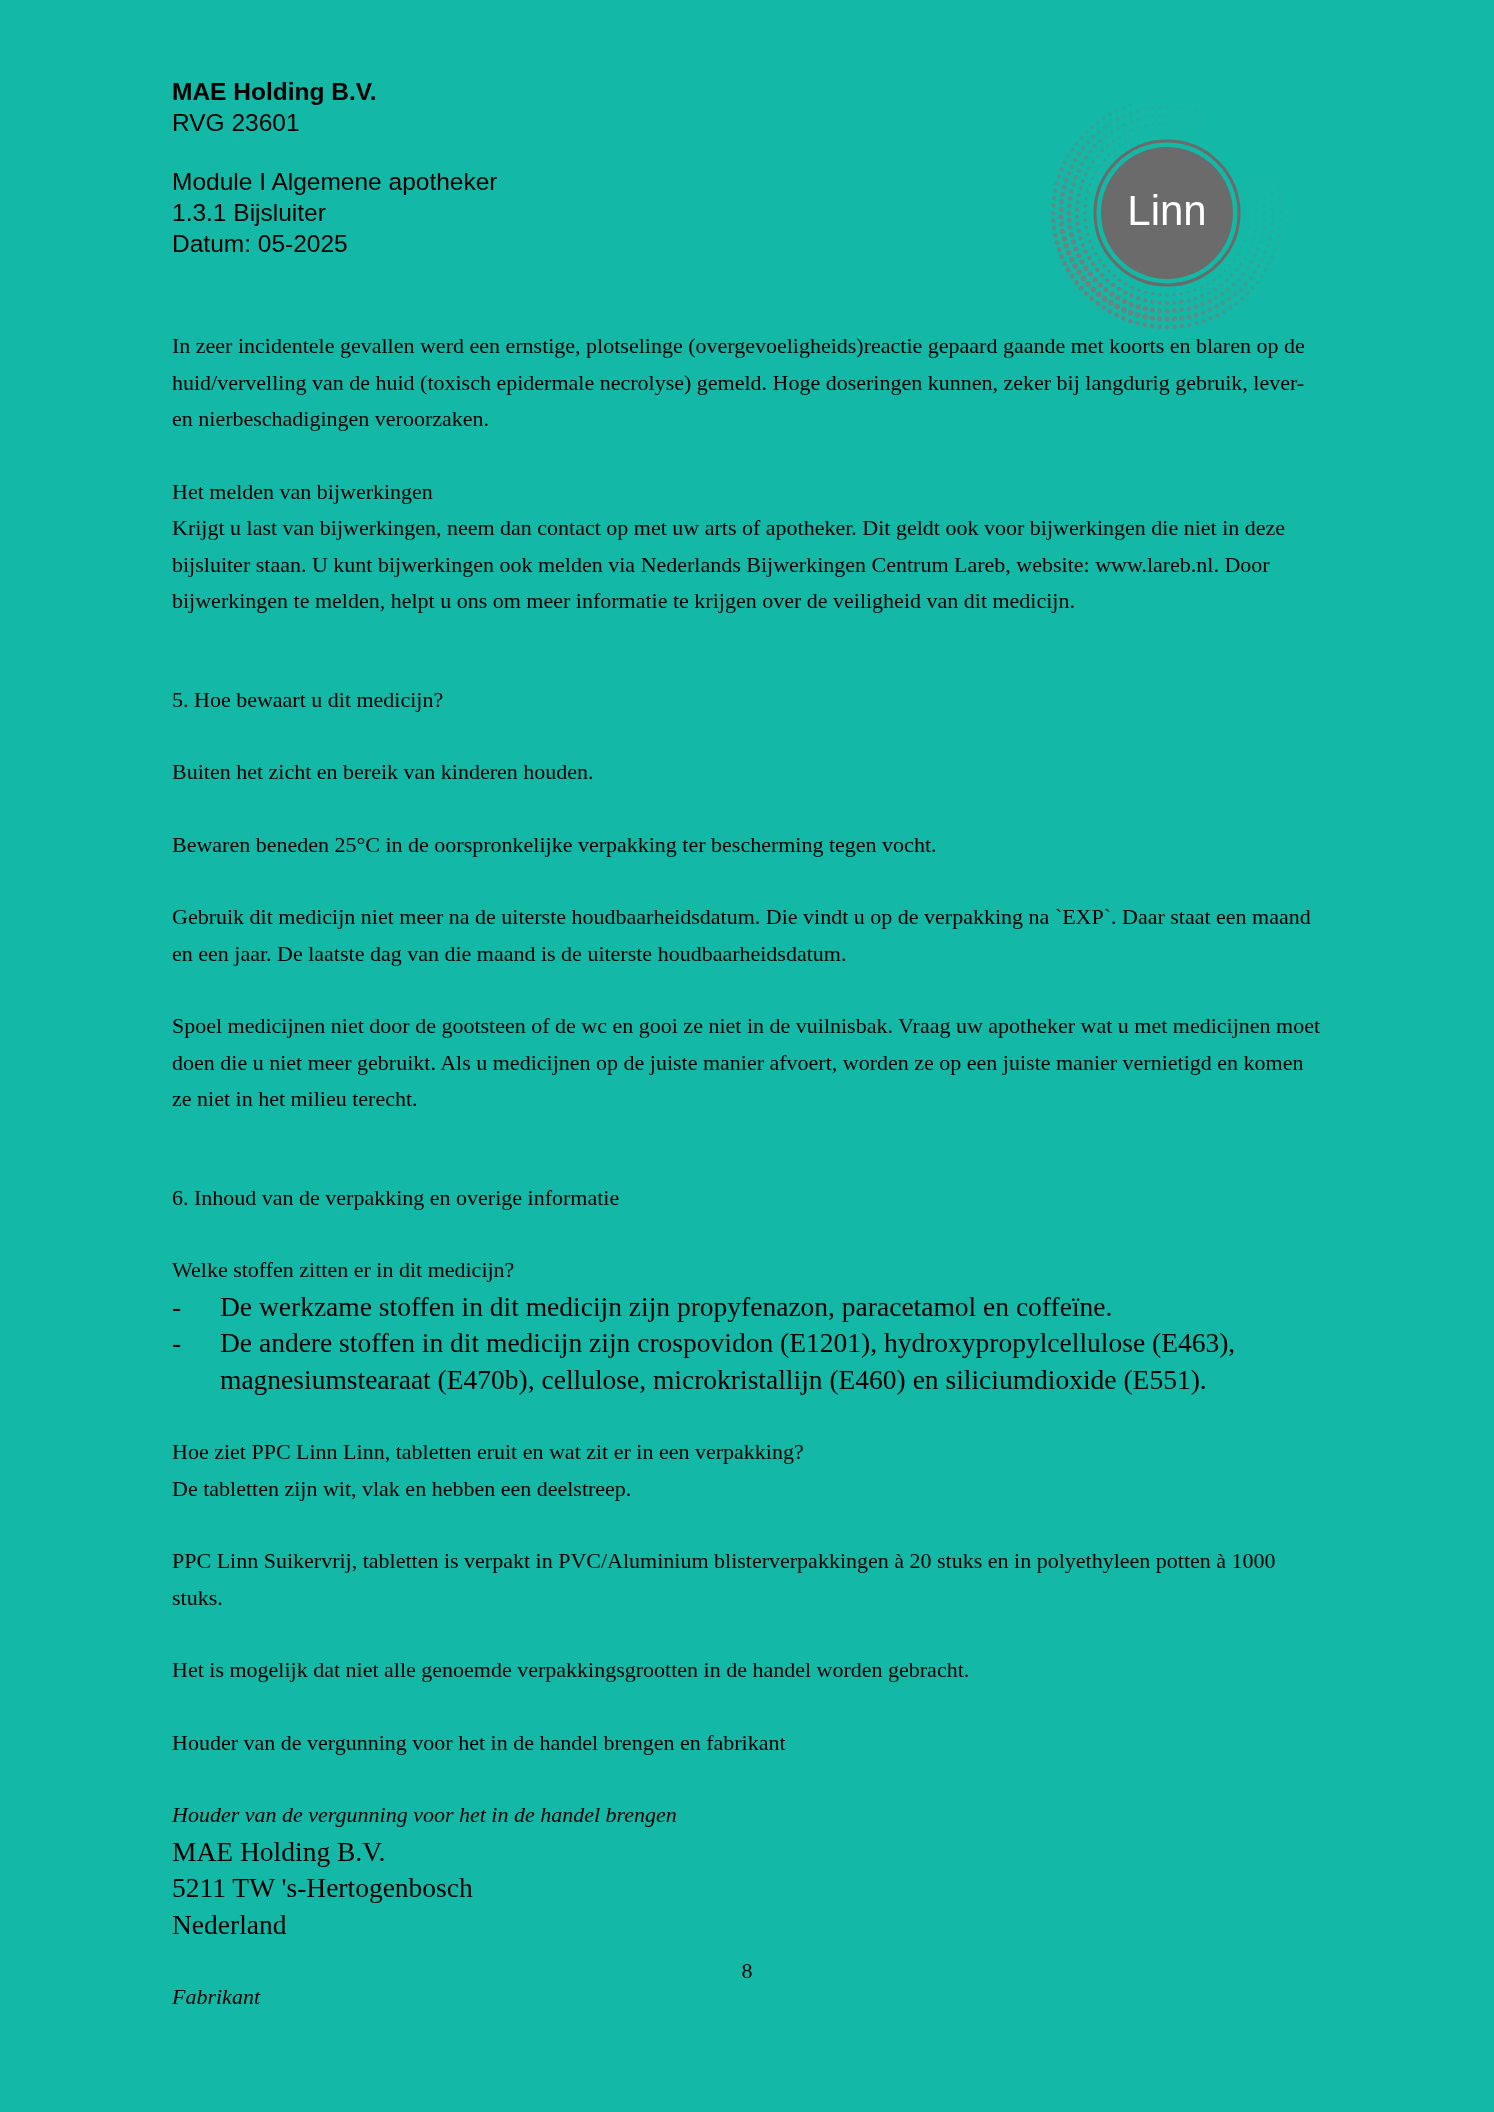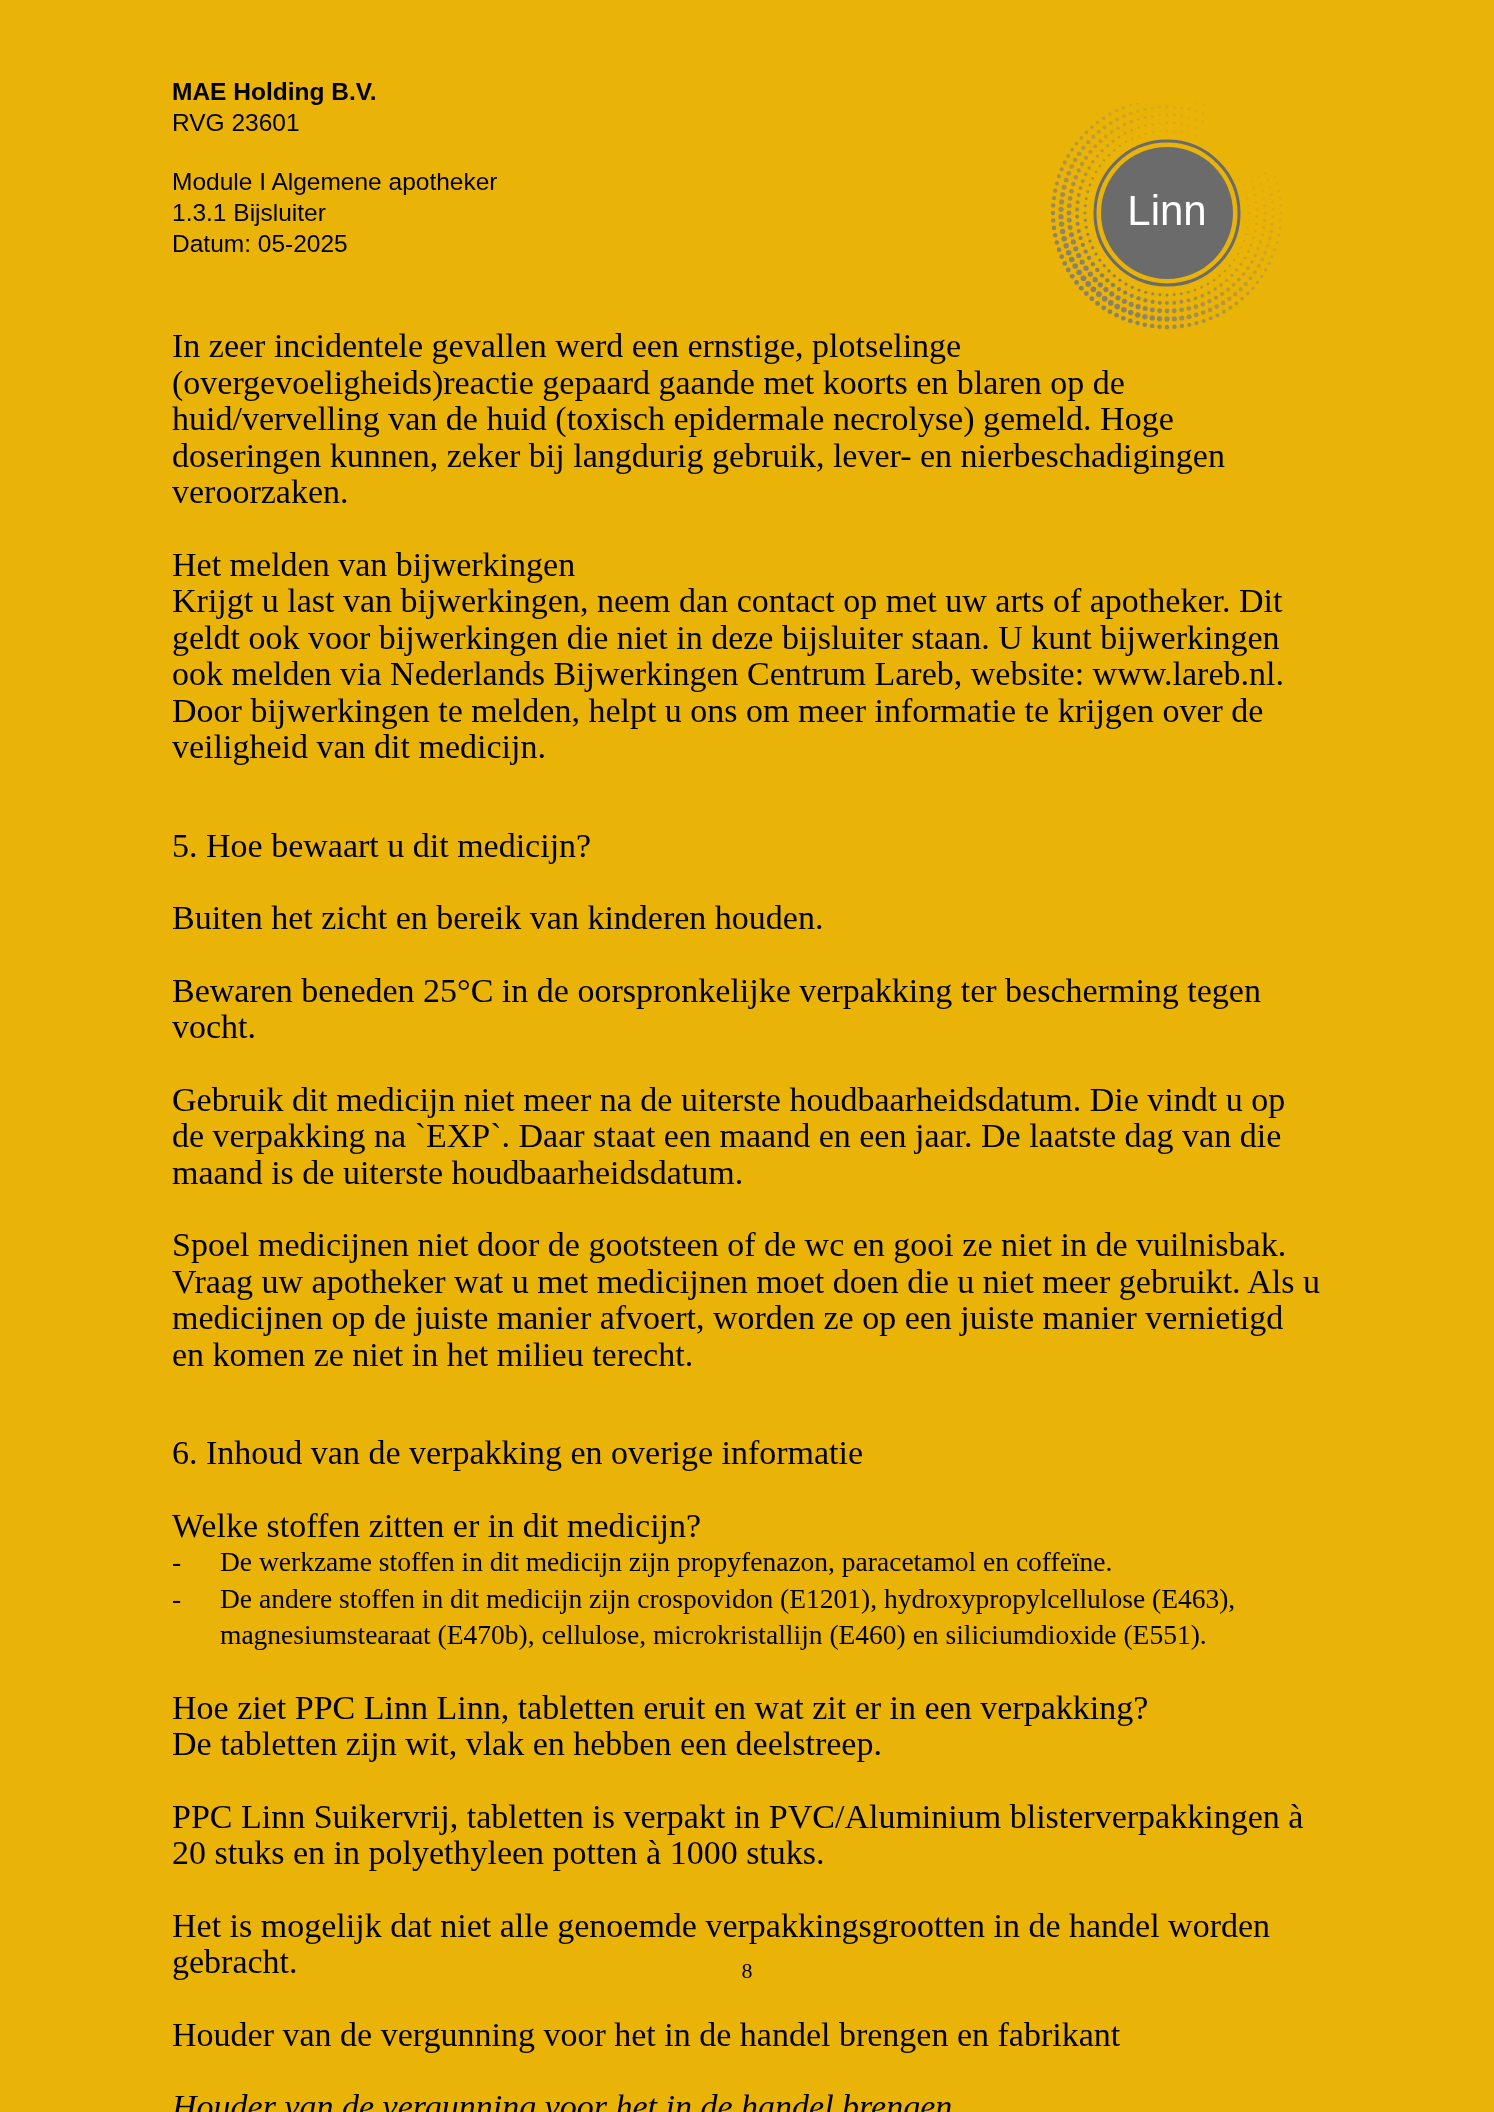--- a/index.html
+++ b/index.html
@@ -14,21 +14,21 @@
     font-family: "Liberation Serif", serif;
     color: #000000;
     overflow: hidden;
   }
 
   .page {
     position: absolute;
     left: 0; top: 0;
     width: 1494px;
     height: 2112px;
-    background: #eab308;
+    background: #14b8a6;
   }
 
   
   .header-block {
     position: absolute;
     left: 172px;
     top: 76px;
     width: 820px;
   }
   .hdr-line {
@@ -53,21 +53,21 @@
 
   
   .content {
     position: absolute;
     left: 172px;
     top: 328px;
     width: 1150px;
   }
   p.bodytext, div.bodytext {
     font-family: "Liberation Serif", serif;
-    font-size: 34px;
+    font-size: 22px;
     line-height: 36.5px;
     margin: 0;
     text-align: left;
     color: #000;
   }
   .b { font-weight: normal; }
   .i { font-style: italic; }
   .gap-md { height: 36px; }
   .gap-xl { height: 62px; }
 

